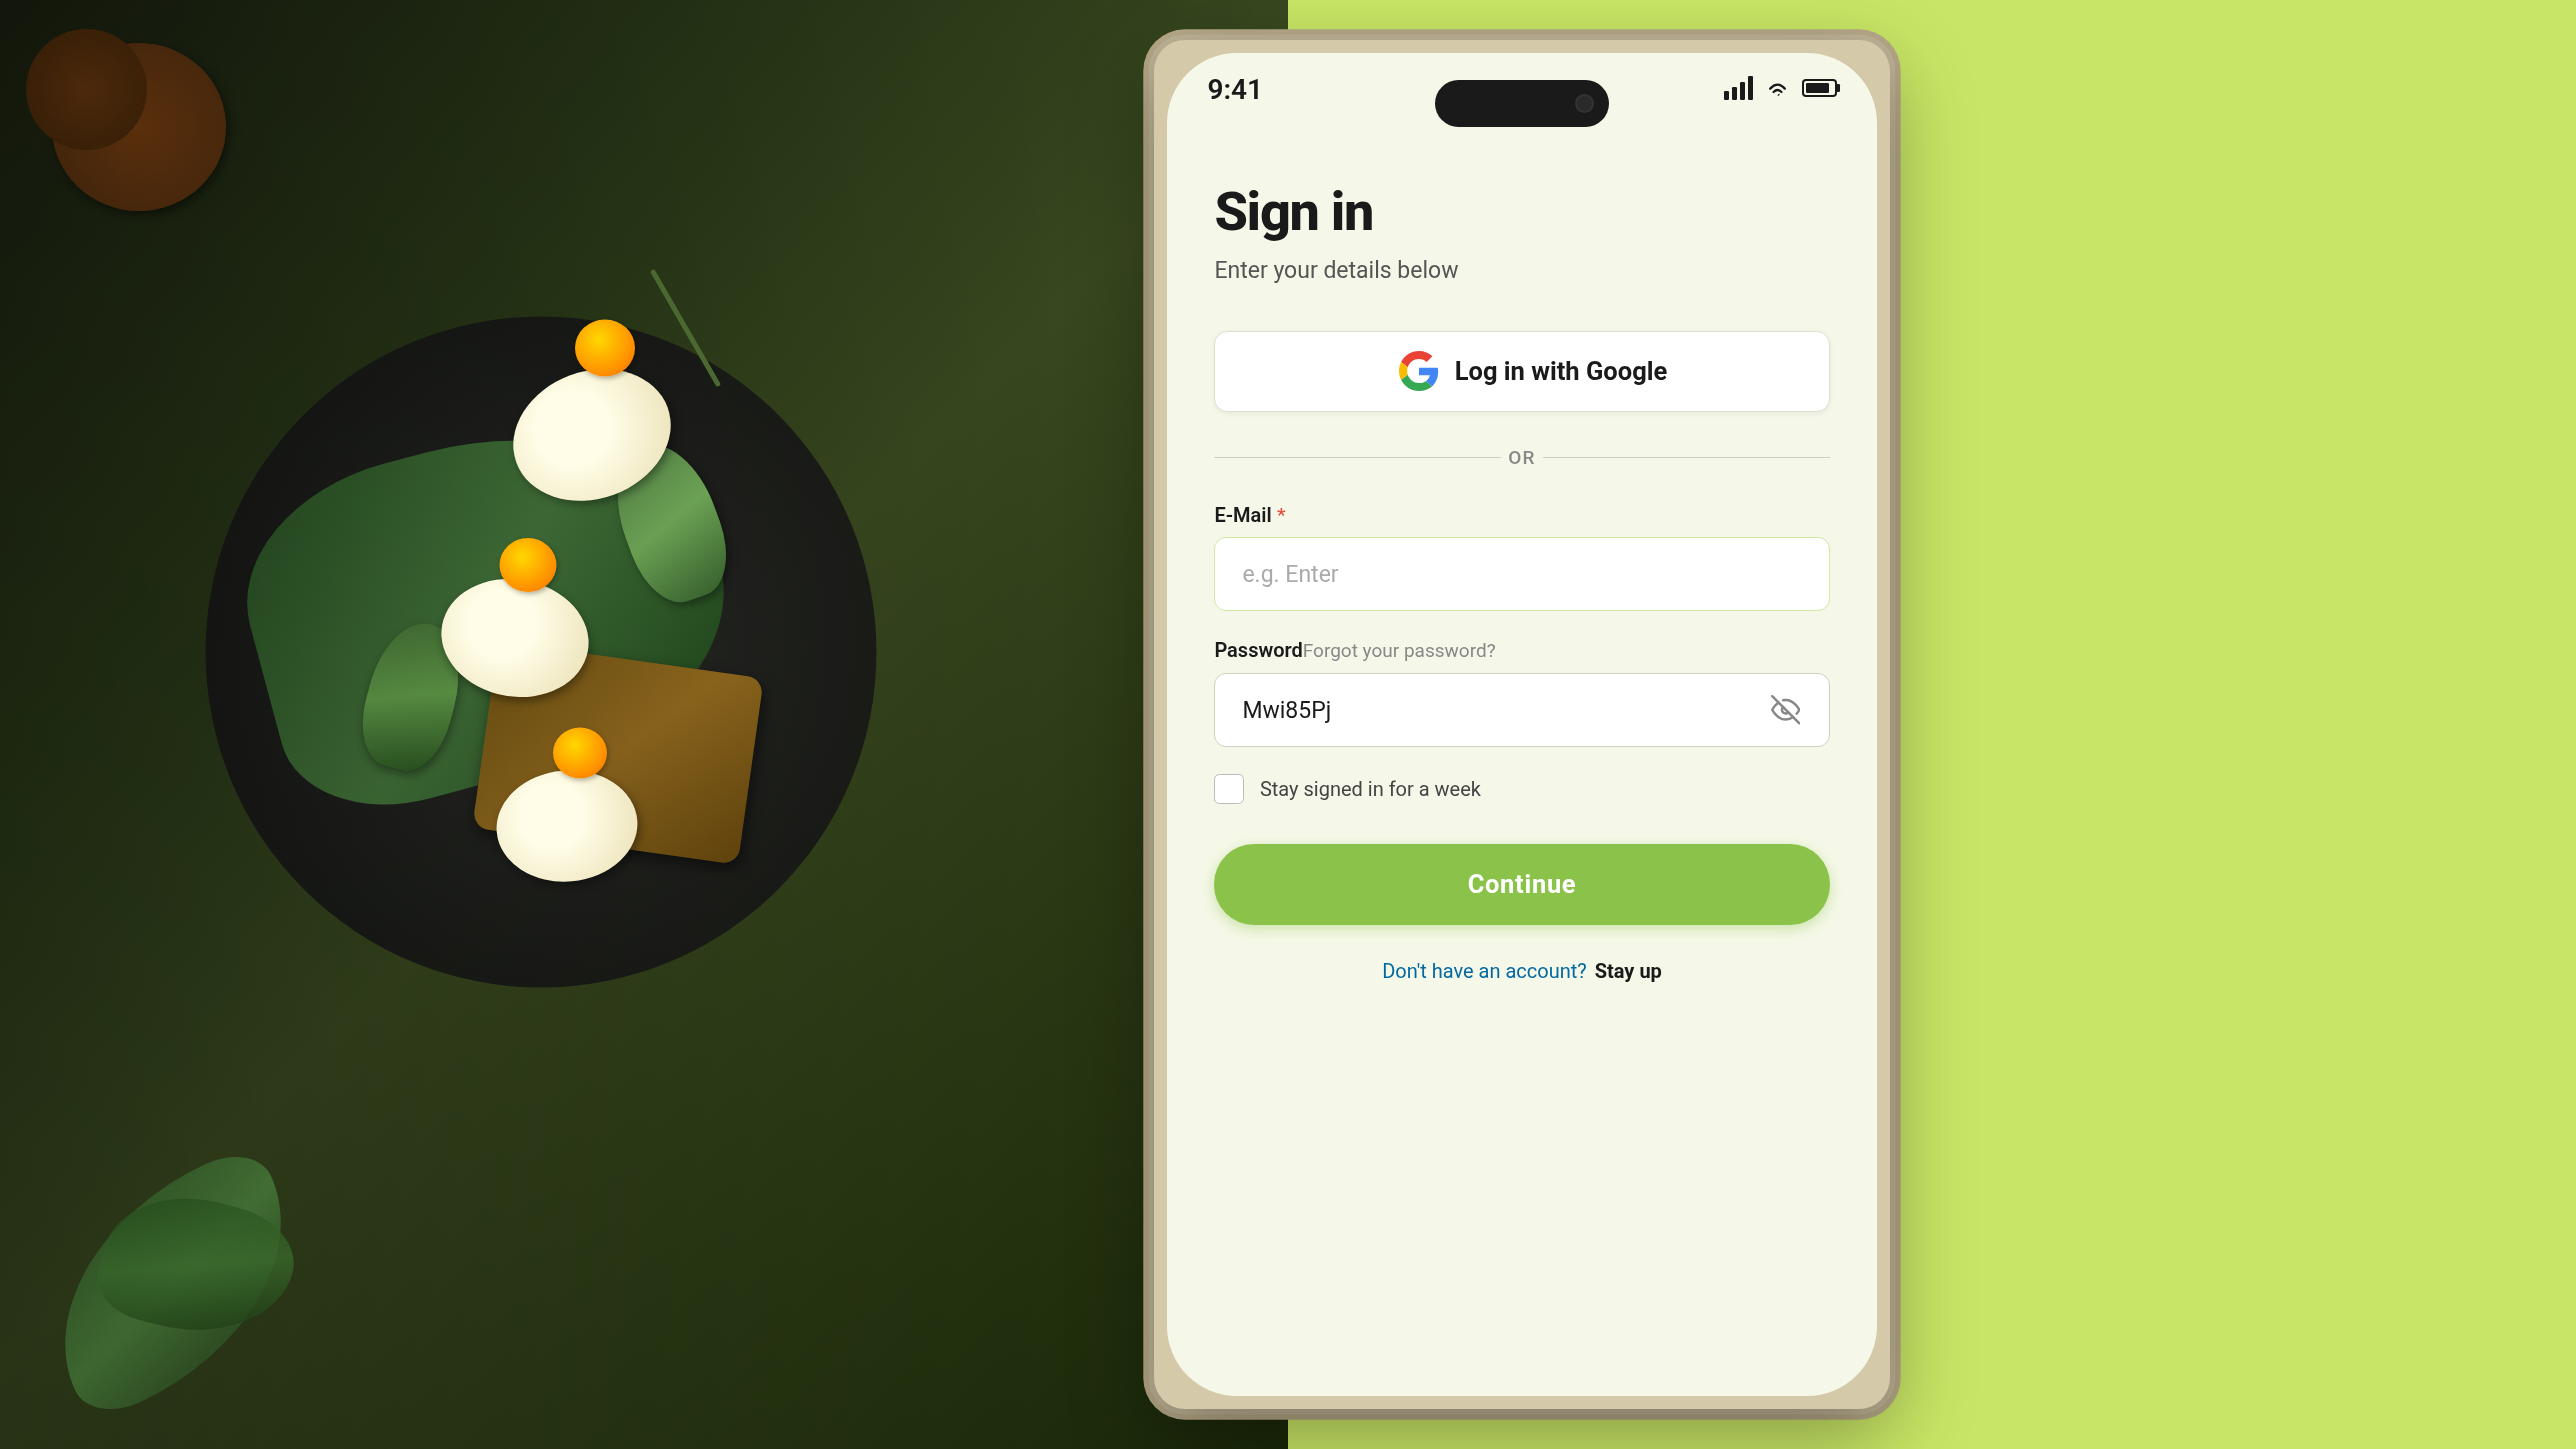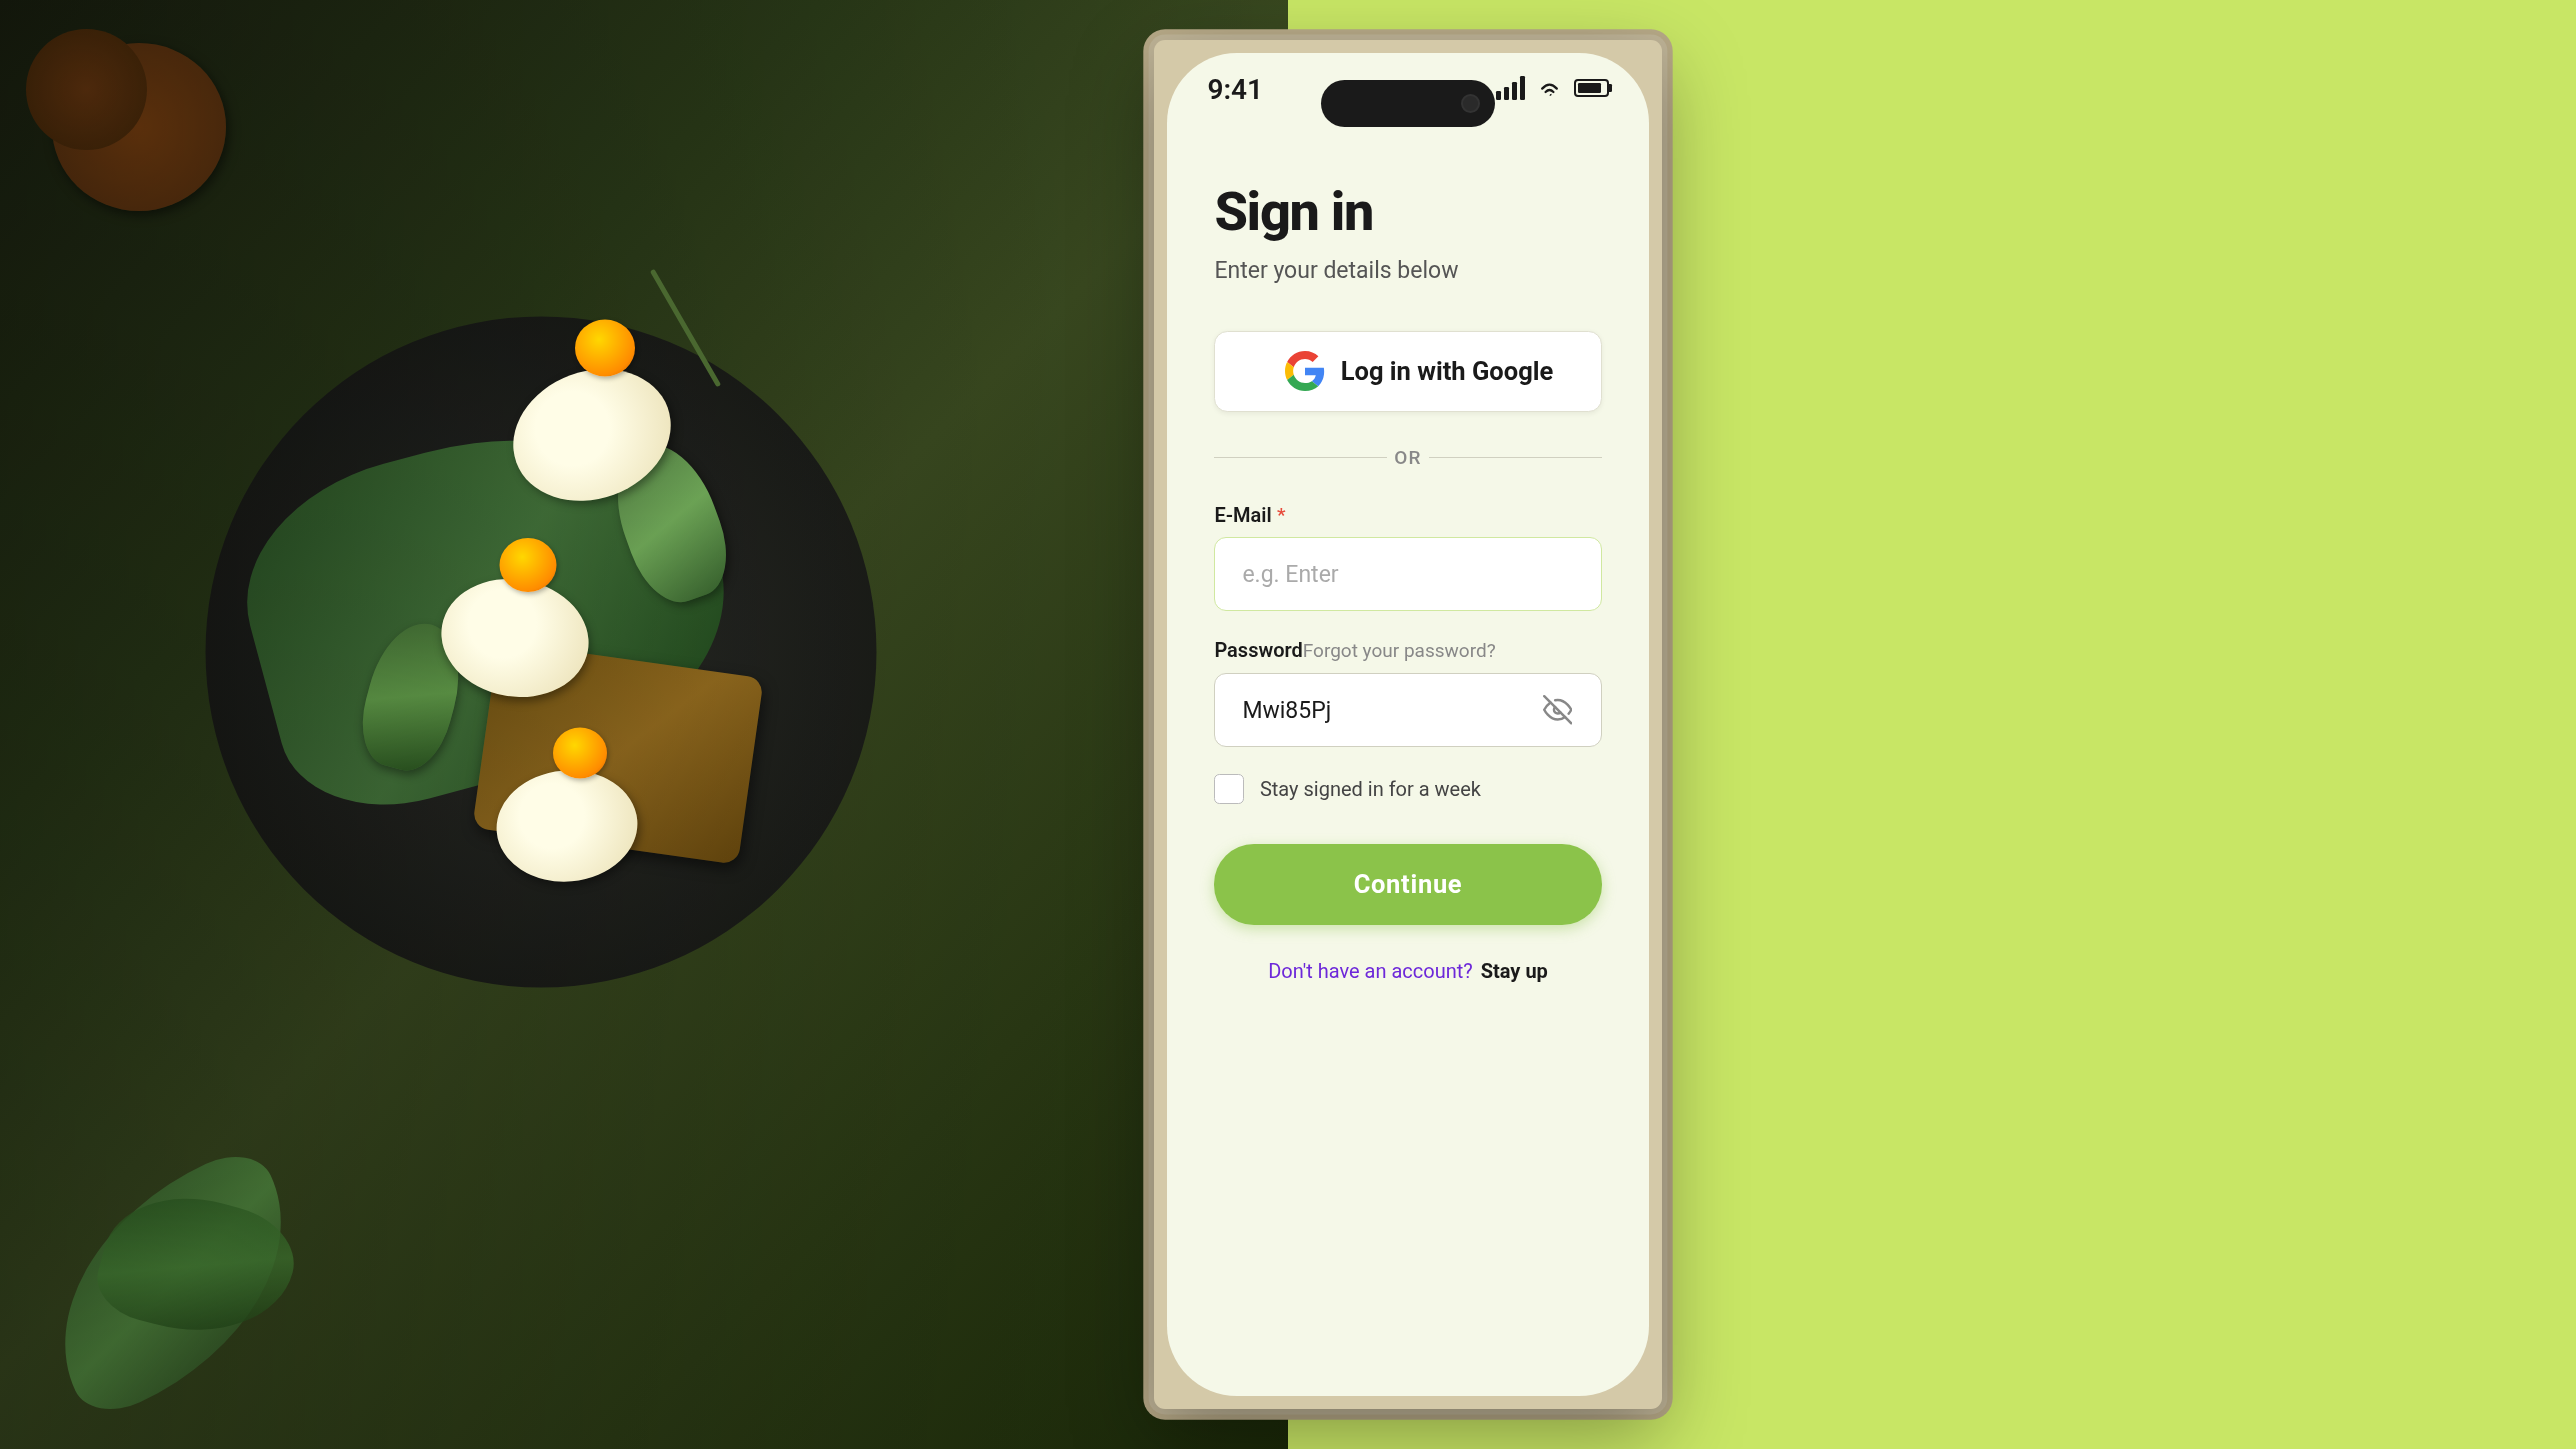--- a/index.html
+++ b/index.html
@@ -35,24 +35,24 @@
       height: 1449px;
       background: #c8e665;
       position: relative;
     }
 
     
     .phone-mockup {
       position: absolute;
       top: 40px;
       left: -134px;
-      width: 508px;
+      width: 736px;
       height: 1369px;
       background: #d4c9a8;
-      border-radius: 11px;
+      border-radius: 31px;
       box-shadow: 
         0 27px 81px rgba(0,0,0,0.35),
         0 0 0 5.4px #c0b598,
         0 0 0 10.7px #b8aa88;
       overflow: hidden;
     }
 
     .phone-screen {
       position: absolute;
       top: 13.4px;
@@ -343,21 +343,21 @@
     
     .signup-row {
       display: flex;
       align-items: center;
       justify-content: center;
       gap: 8px;
     }
 
     .signup-text {
       font-size: 20px;
-      color: #6d28d9;
+      color: #0369a1;
     }
 
     .signup-link {
       font-size: 20px;
       font-weight: 700;
       color: #1a1a1a;
       cursor: pointer;
     }
   </style>
 </head>

